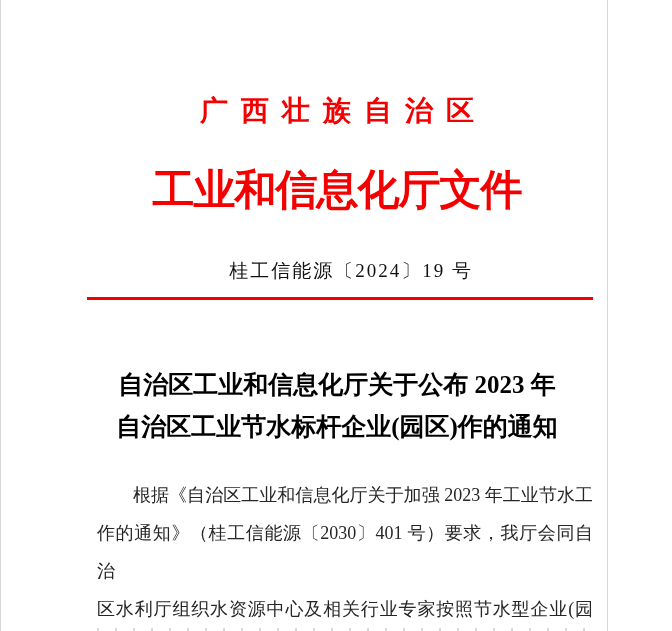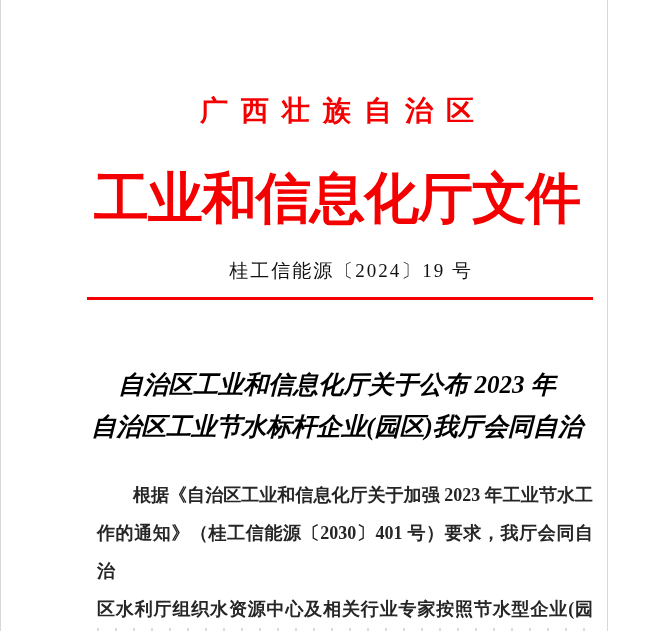--- a/index.html
+++ b/index.html
@@ -29,21 +29,21 @@
     font-weight:bold;
     letter-spacing:13px;
     padding-left:13px; 
     box-sizing:border-box;
     white-space:nowrap;
   }
   .doc-type{
     top:162px;
     text-align:center;
     color:var(--accent);
-    font-size:55px;
+    font-size:42px;
     font-weight:bold;
     letter-spacing:-1px;
     white-space:nowrap;
   }
   .doc-number{
     top:258px;
     left:14px;
     text-align:center;
     font-size:19px;
     letter-spacing:2px;
@@ -57,36 +57,34 @@
     background:var(--accent);
   }
   .title-block{
     top:364px;
     text-align:center;
     font-size:25px;
     font-weight:bold;
     line-height:42px;
     color:#000;
     white-space:nowrap;
-    font-style:italic;
   }
   .body-block{
     position:absolute;
     top:476px;left:96px;
     width:496px;
     font-size:18px;
     line-height:38px;
     color:#262626;
   }
   .body-line{white-space:nowrap;}
   .jline{
     white-space:normal;
     text-align:justify;
     text-align-last:justify;
-    font-weight:bold;
   }
   .indent{text-indent:36px;}
   .cutoff-line{
     position:absolute;
     top:628px;left:96px;
     width:496px;height:3px;
     background:repeating-linear-gradient(90deg,#b9bcbf 0 2px,transparent 2px 18px);
     opacity:.55;
   }
 </style>
@@ -98,21 +96,21 @@
   <div class="abs region-line">广西壮族自治区</div>
 
   <div class="abs doc-type">工业和信息化厅文件</div>
 
   <div class="abs doc-number">桂工信能源〔2024〕19 号</div>
 
   <div class="red-line"></div>
 
   <div class="abs title-block">
     <div>自治区工业和信息化厅关于公布 2023 年</div>
-    <div>自治区工业节水标杆企业(园区)我厅会同自治</div>
+    <div>自治区工业节水标杆企业(园区)作的通知</div>
   </div>
 
   <div class="body-block">
     <div class="body-line jline indent">根据《自治区工业和信息化厅关于加强 2023 年工业节水工</div>
     <div class="body-line jline">作的通知》（桂工信能源〔2030〕401 号）要求，我厅会同自治</div>
     <div class="body-line jline">区水利厅组织水资源中心及相关行业专家按照节水型企业(园区)</div>
   </div>
 
   <div class="cutoff-line"></div>
 

